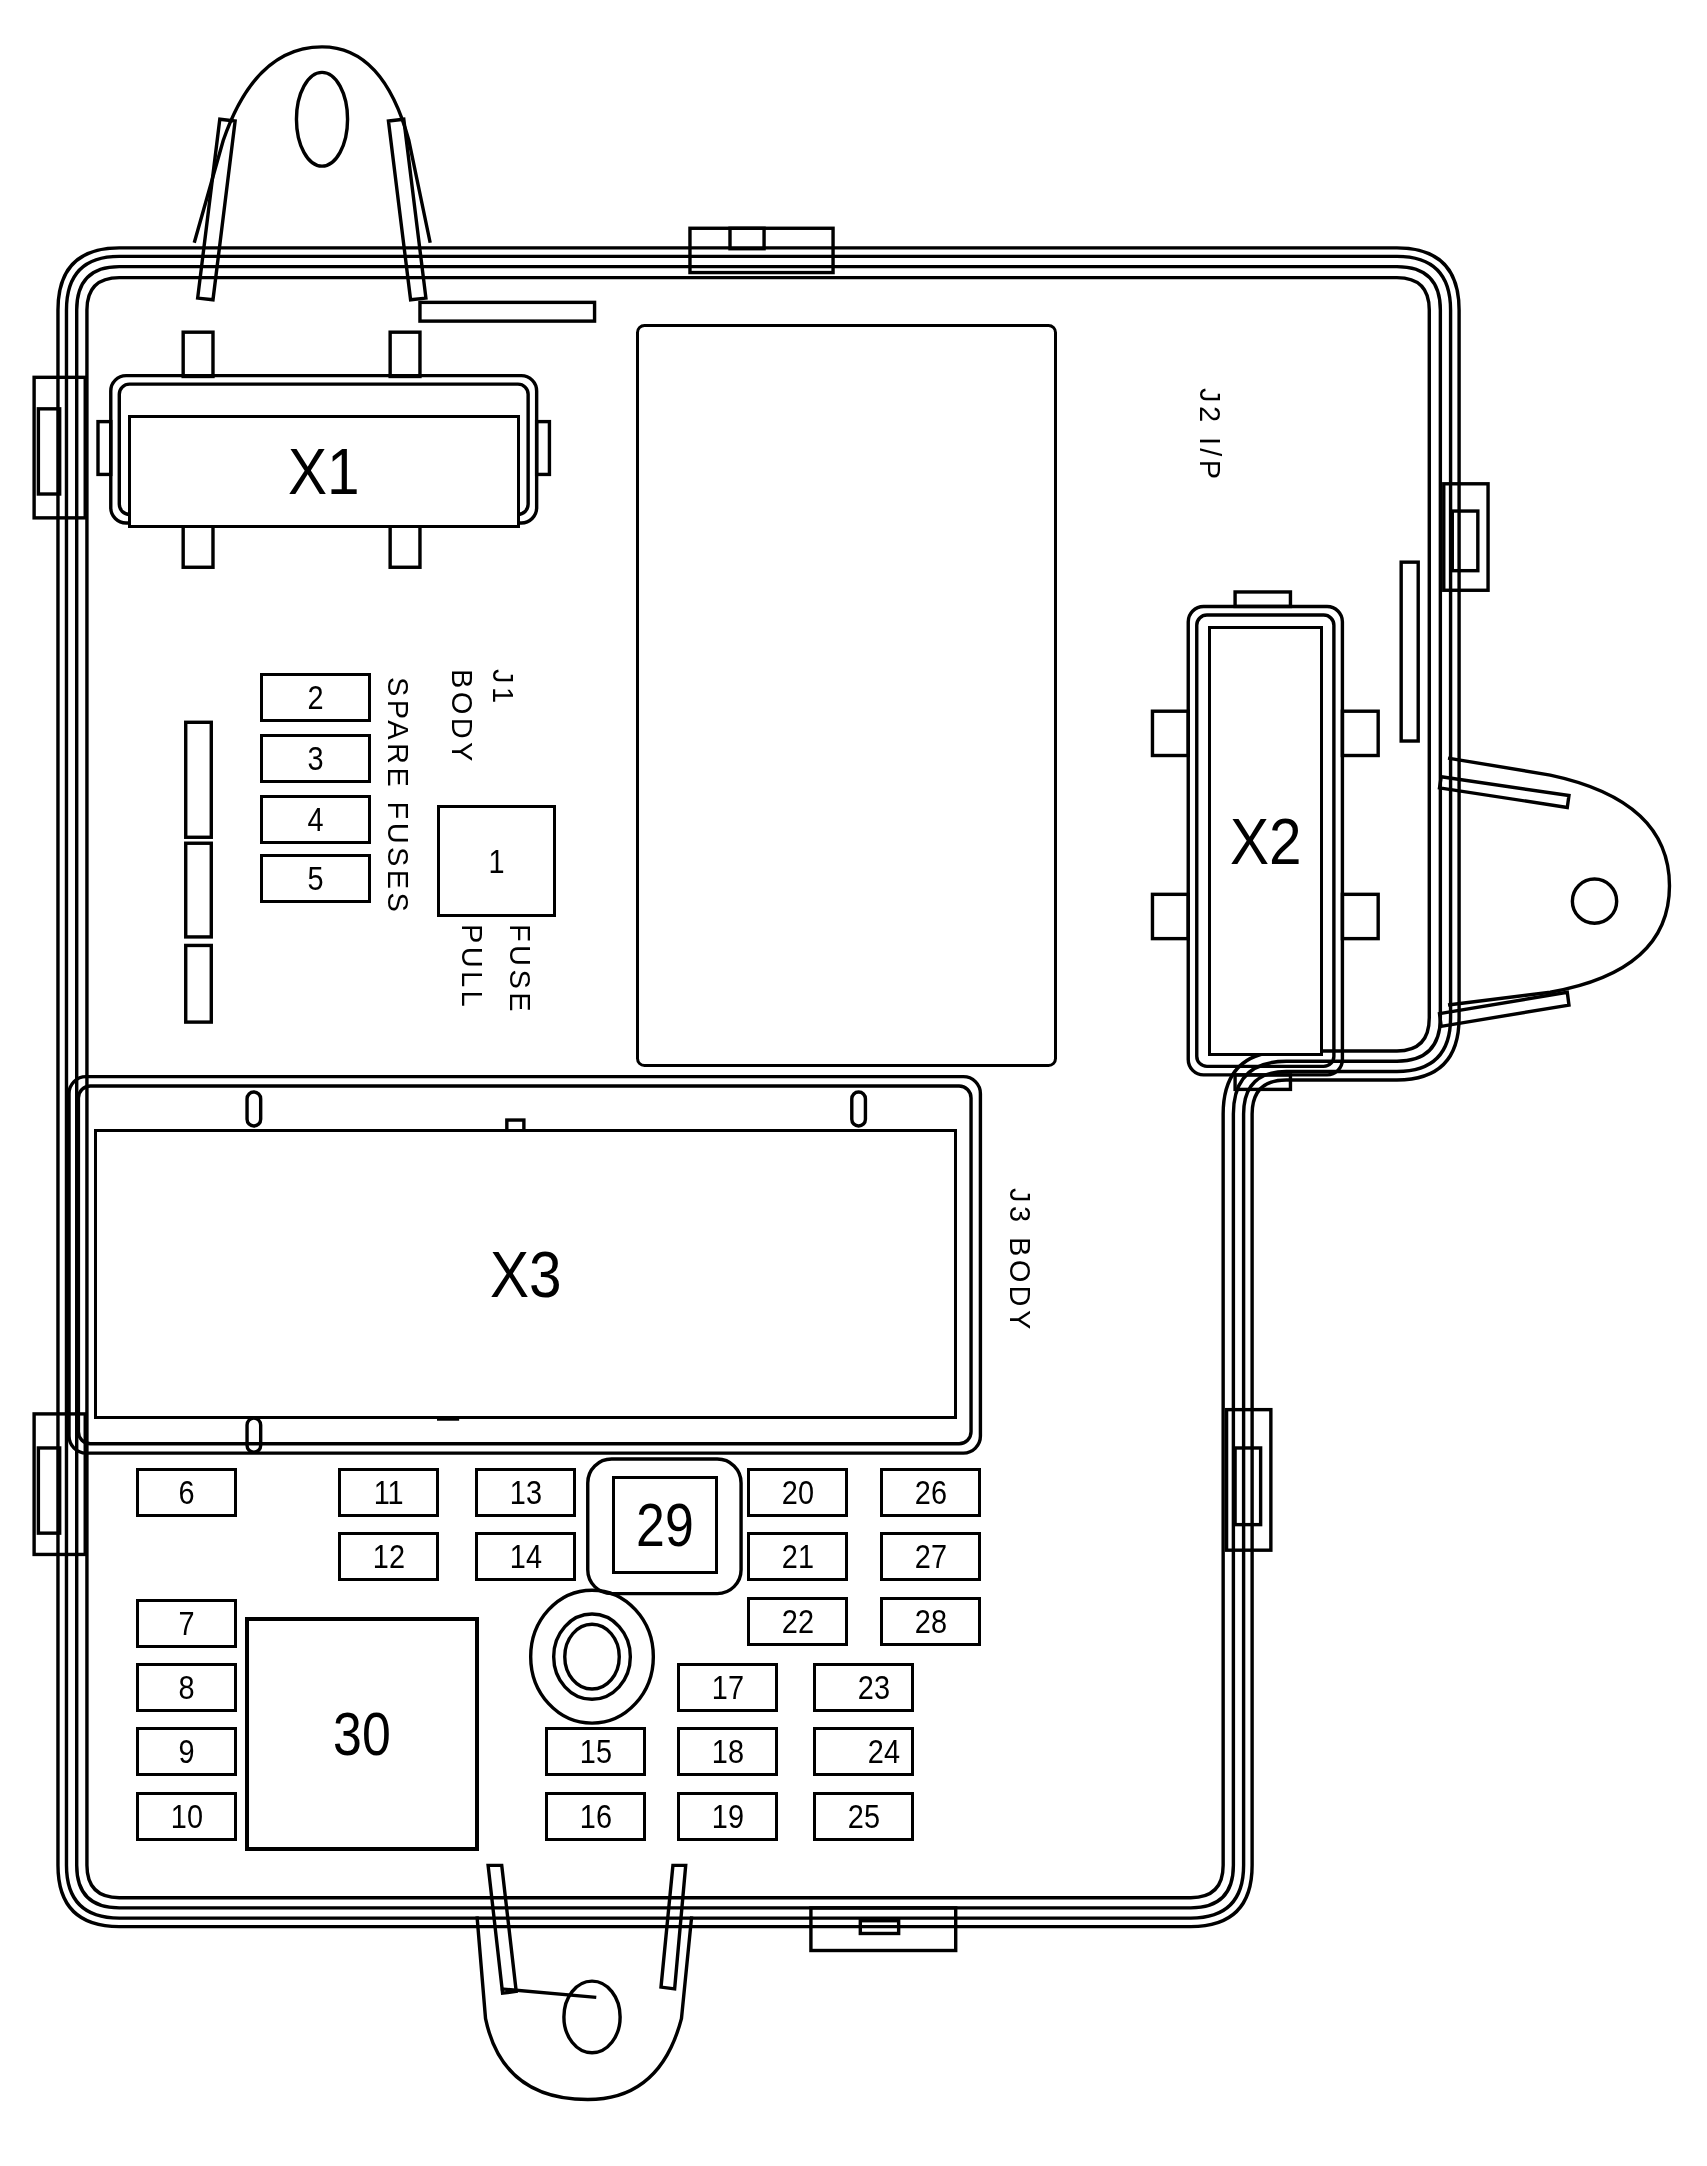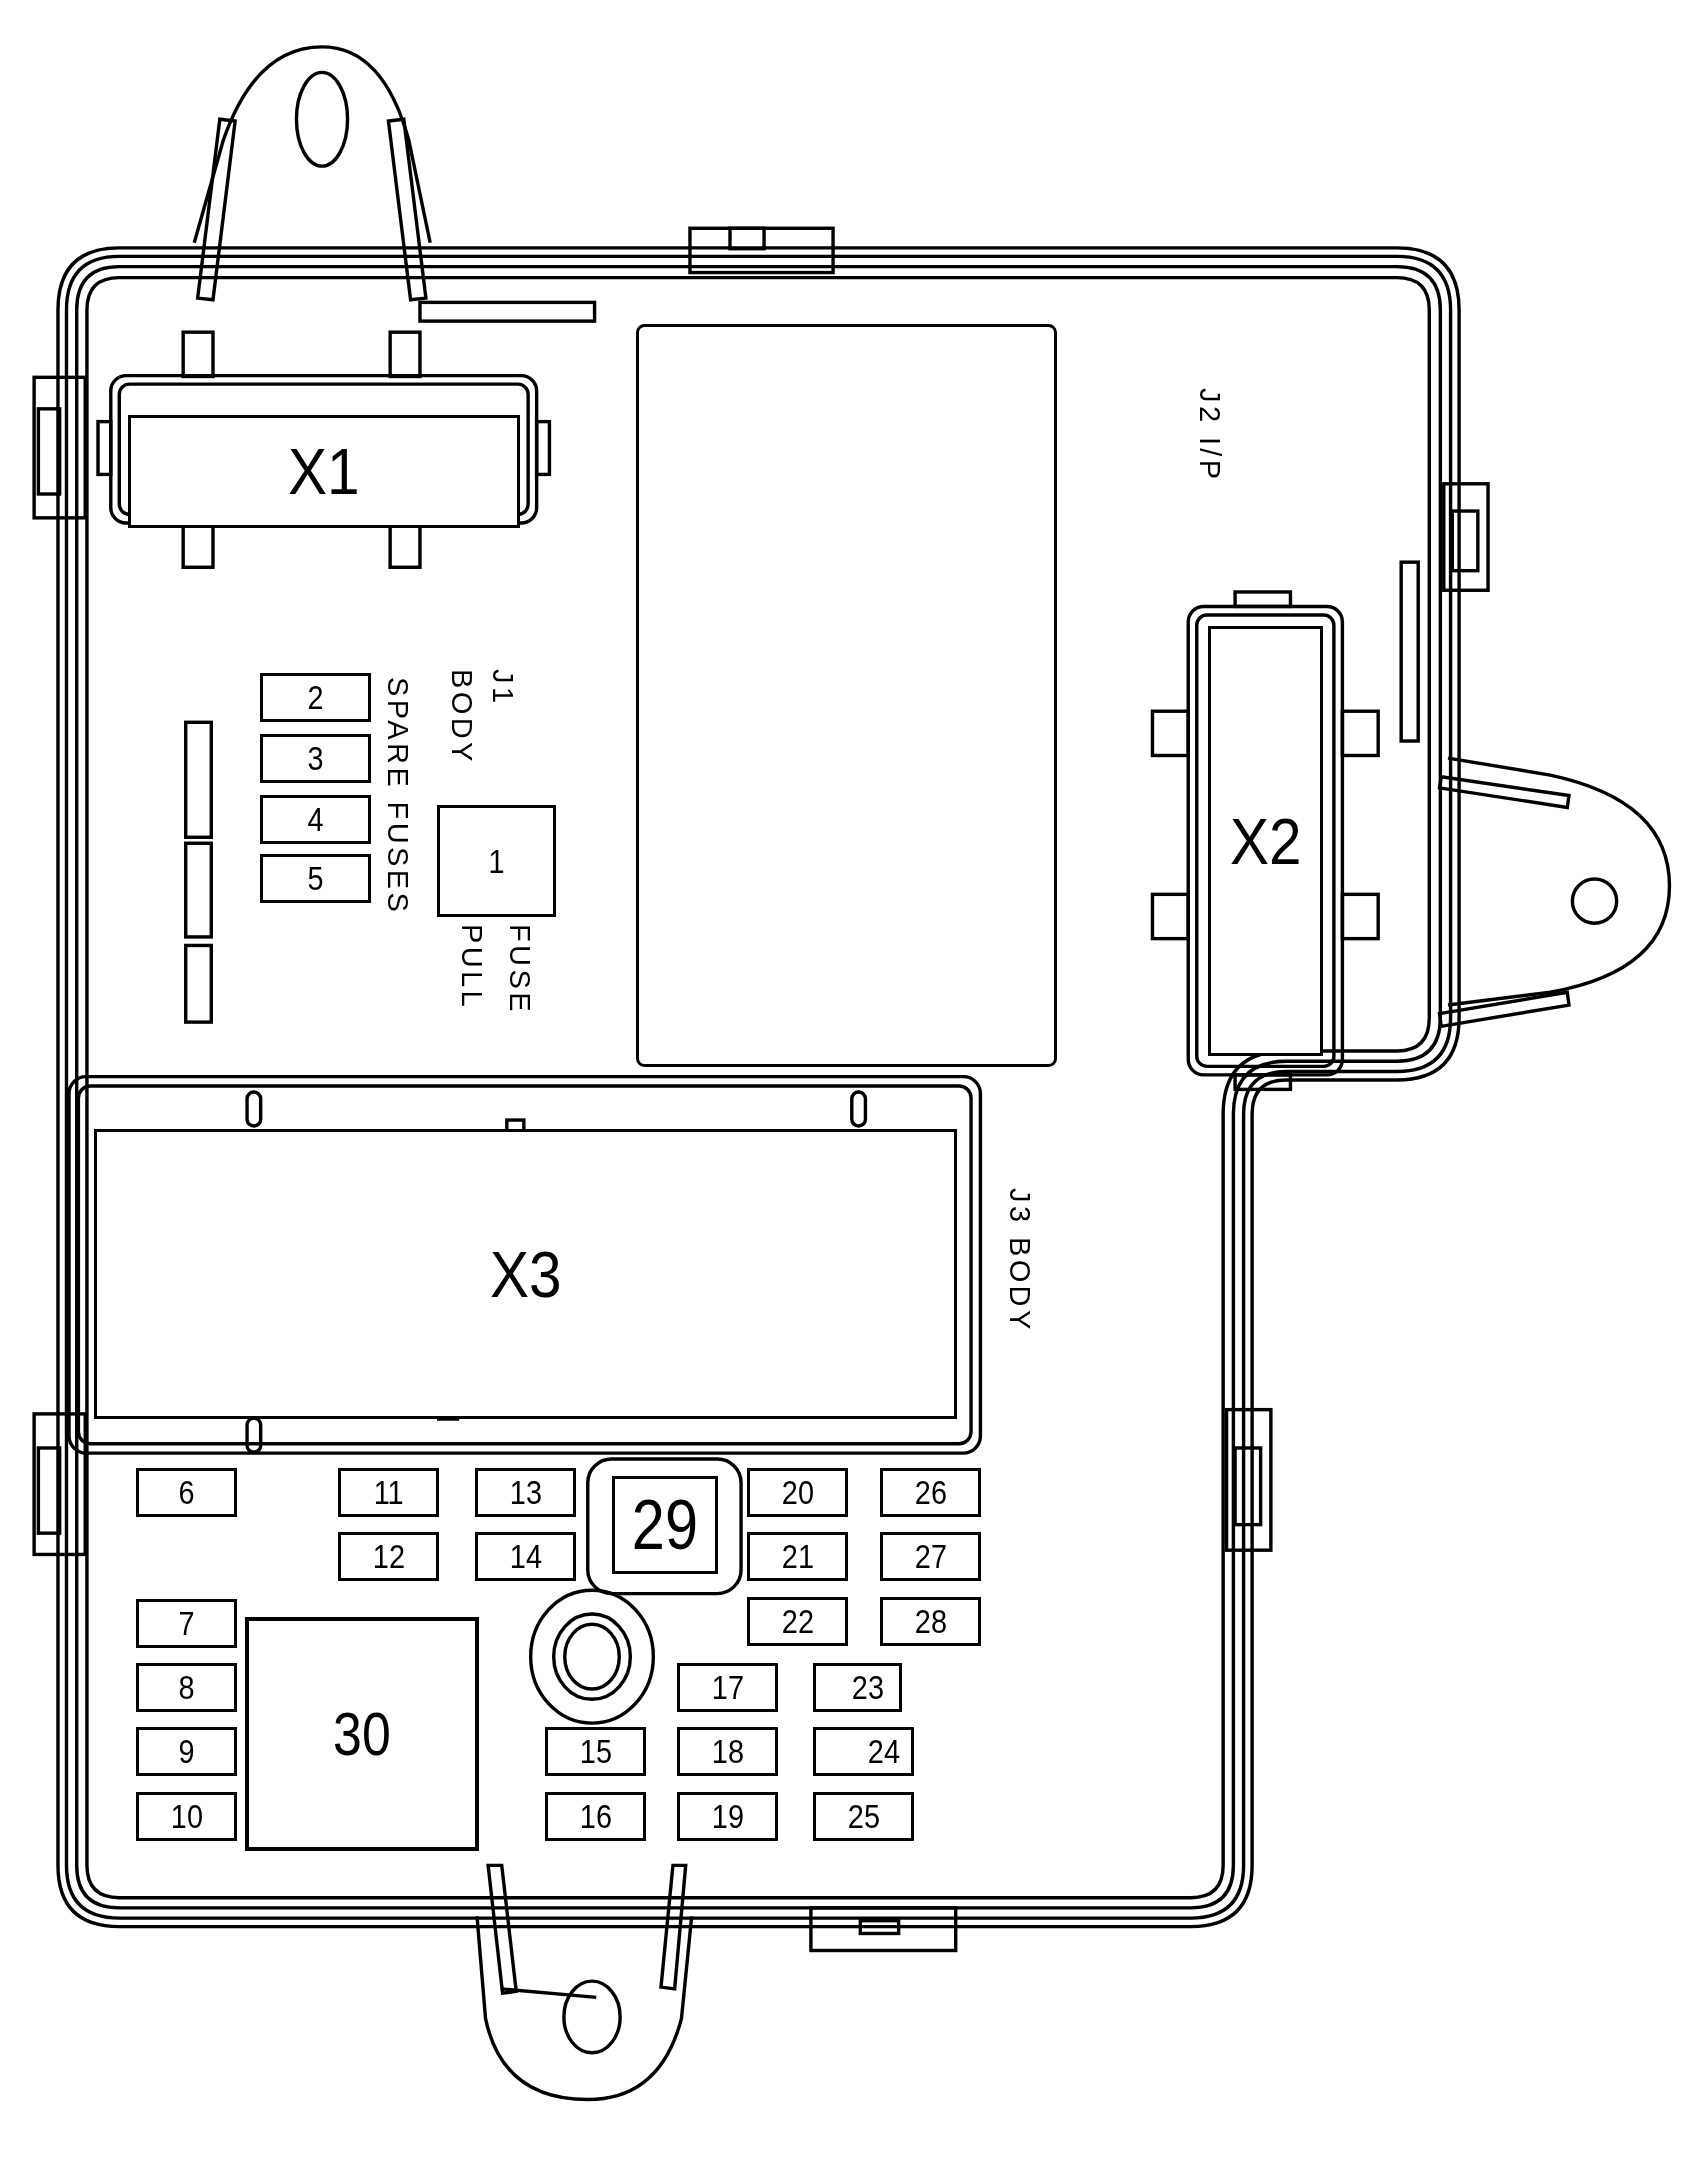--- a/index.html
+++ b/index.html
@@ -186,40 +186,40 @@
 <div class="fuse" style="left:747px; top:1468px; width:101px; height:49px;">
     <span>20</span>
   </div>
 <div class="fuse" style="left:747px; top:1532px; width:101px; height:49px;">
     <span>21</span>
   </div>
 <div class="fuse" style="left:747px; top:1597px; width:101px; height:49px;">
     <span>22</span>
   </div>
 
-<div class="fuse" style="left:813px; top:1663px; width:89px; height:49px;padding-left:20px;">
+<div class="fuse" style="left:813px; top:1663px; width:101px; height:49px;padding-left:20px;">
     <span>23</span>
   </div>
 <div class="fuse" style="left:813px; top:1727px; width:101px; height:49px;padding-left:40px;">
     <span>24</span>
   </div>
 <div class="fuse" style="left:813px; top:1792px; width:101px; height:49px;">
     <span>25</span>
   </div>
 
 <div class="fuse" style="left:880px; top:1468px; width:101px; height:49px;">
     <span>26</span>
   </div>
 <div class="fuse" style="left:880px; top:1532px; width:101px; height:49px;">
     <span>27</span>
   </div>
 <div class="fuse" style="left:880px; top:1597px; width:101px; height:49px;">
     <span>28</span>
   </div>
 
-<div class="fuse" style="left:612px; top:1476px; width:106px; height:98px; font-size:70px;align-items:center;">
+<div class="fuse" style="left:612px; top:1476px; width:106px; height:98px; font-size:61px;align-items:center;">
   <span>29</span>
 </div>
 
 <div class="fuse" style="left:245px; top:1617px; width:234px; height:234px; font-size:61px; border-width:4.3px;">
   <span>30</span>
 </div>
 
 
 </body></html>

